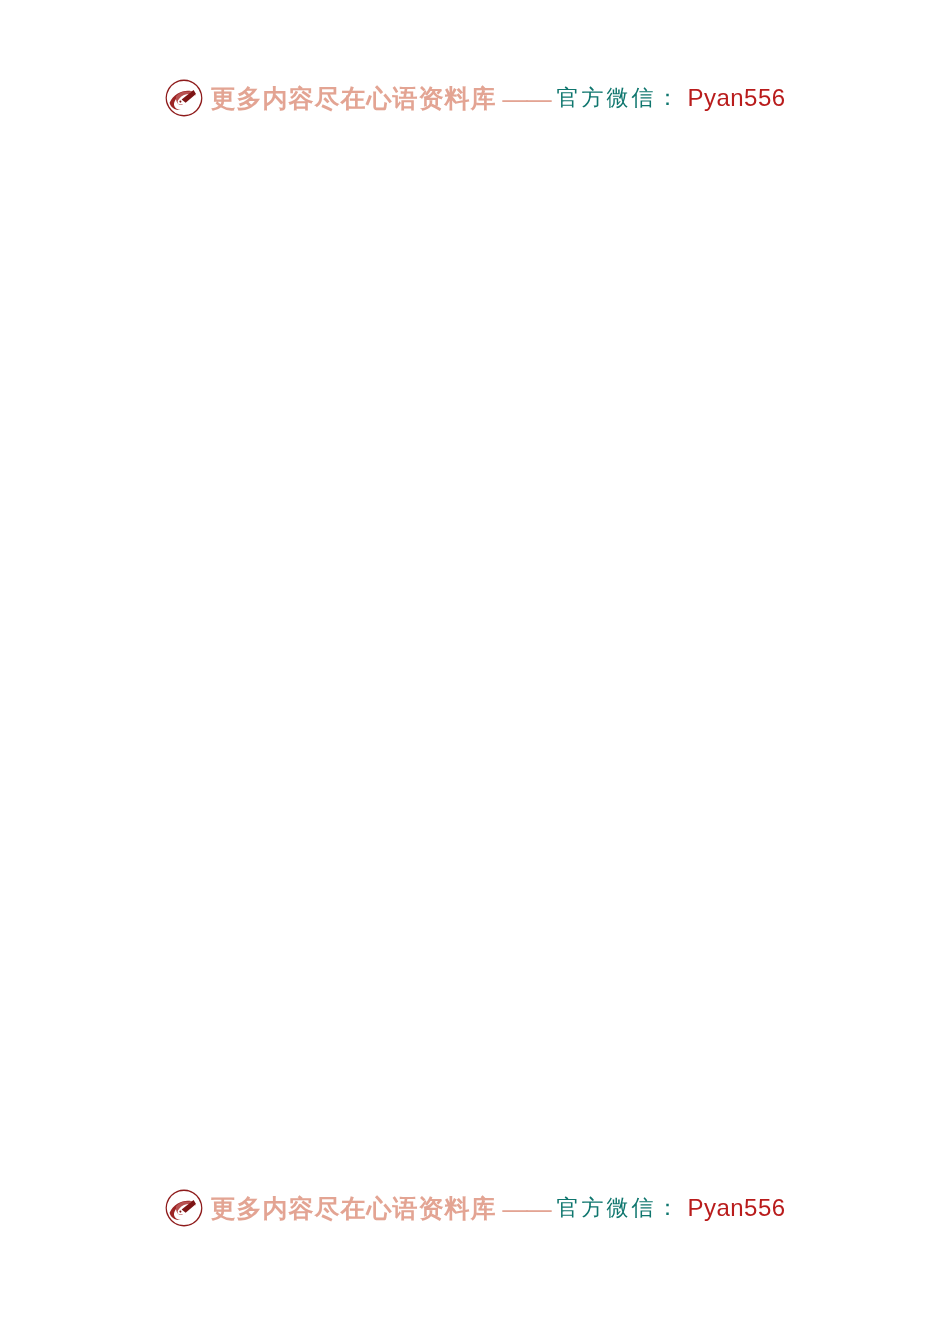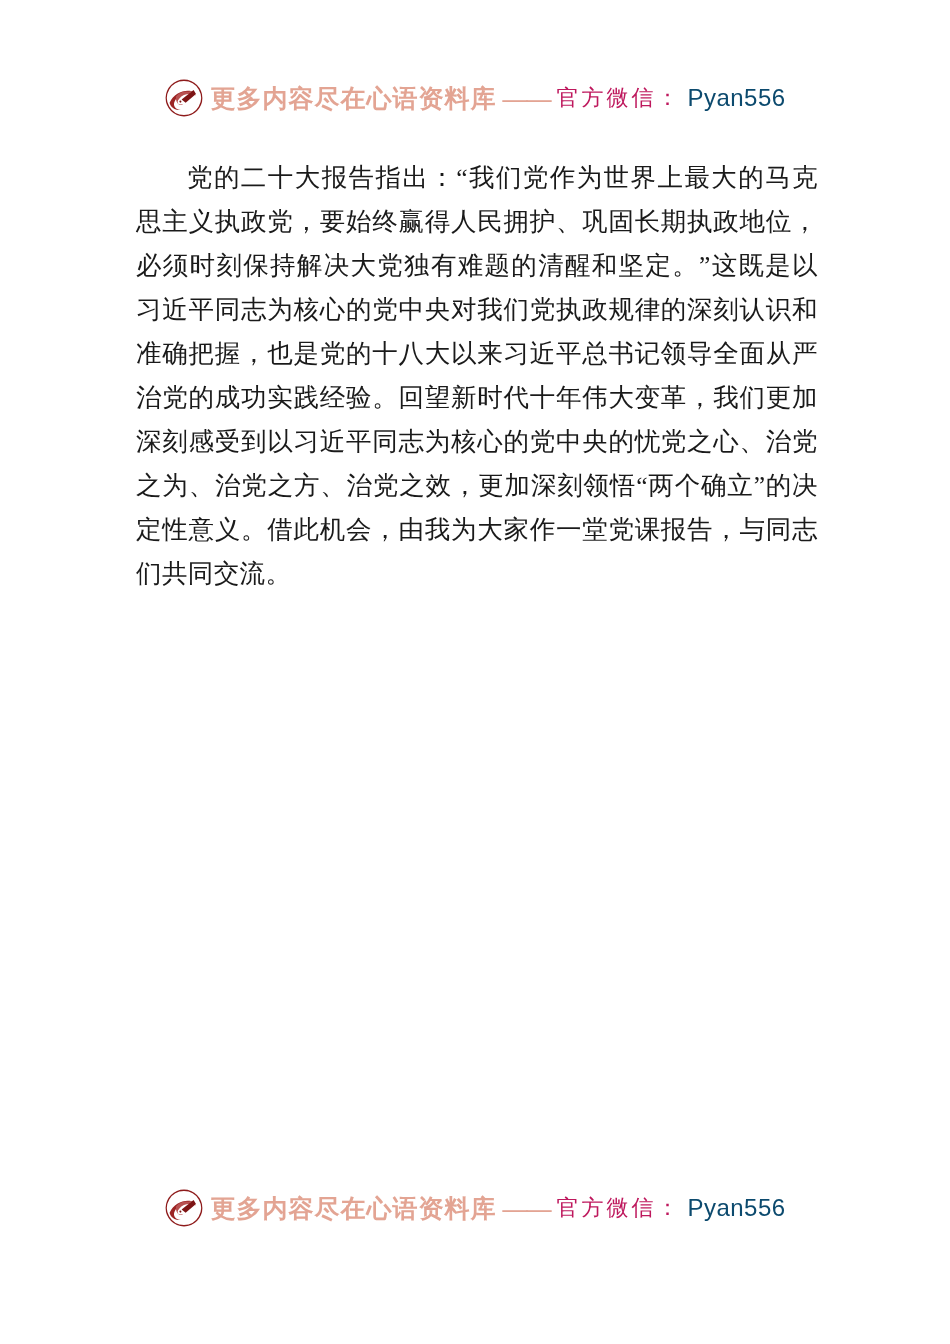--- a/index.html
+++ b/index.html
@@ -59,29 +59,29 @@
     font-size: 25px;
     font-weight: bold;
     color: #e3a493;
     line-height: 1;
     letter-spacing: -1px;
   }
 
   .wm-wechat {
     font-family: "Liberation Serif", "DejaVu Serif", serif;
     font-size: 22px;
-    color: #be185d;
+    color: #0f766e;
     letter-spacing: 3px;
     line-height: 1;
   }
 
   .wm-id {
     font-family: "Liberation Sans", "DejaVu Sans", sans-serif;
     font-size: 24px;
-    color: #0c4a6e;
+    color: #b91c1c;
     letter-spacing: 0.5px;
     line-height: 1;
   }
 
   
   .doc {
     position: absolute;
     left: 136px;
     top: 156px;
     width: 682px;
@@ -131,21 +131,20 @@
         <circle cx="41" cy="59" r="2.6" fill="#7d1414"></circle>
       </g>
     </svg>
     <span class="wm-brand">更多内容尽在心语资料库</span>
     <span class="wm-dash">——</span>
     <span class="wm-wechat">官方微信：</span>
     <span class="wm-id">Pyan556</span>
   </div>
 
   <div class="doc">
-    <p class="para">党的二十大报告指出：“我们党作为世界上最大的马克思主义执政党，要始终赢得人民拥护、巩固长期执政地位，必须时刻保持解决大党独有难题的清醒和坚定。”这既是以习近平同志为核心的党中央对我们党执政规律的深刻认识和准确把握，也是党的十八大以来习近平总书记领导全面从严治党的成功实践经验。回望新时代十年伟大变革，我们更加深刻感受到以习近平同志为核心的党中央的忧党之心、治党之为、治党之方、治党之效，更加深刻领悟“两个确立”的决定性意义。借此机会，由我为大家作一堂党课报告，与同志们共同交流。</p>
   </div>
 
   <div class="watermark watermark-bottom">
     <svg class="wm-logo" viewBox="0 0 100 100">
       <defs>
         <clipPath id="circClipBot">
             <circle cx="50" cy="50" r="46"></circle>
           </clipPath>
       </defs>
       <g clip-path="url(#circClipBot)">

